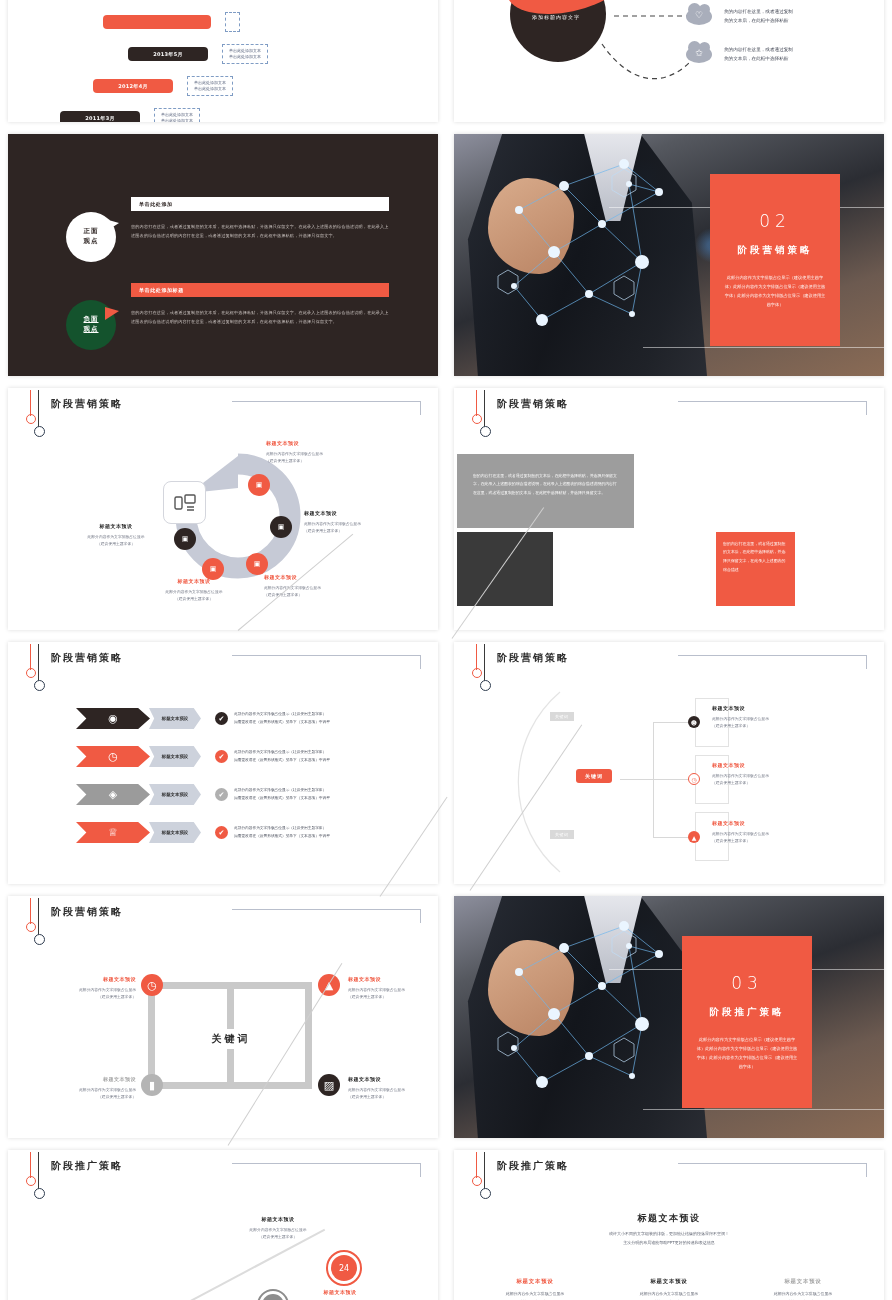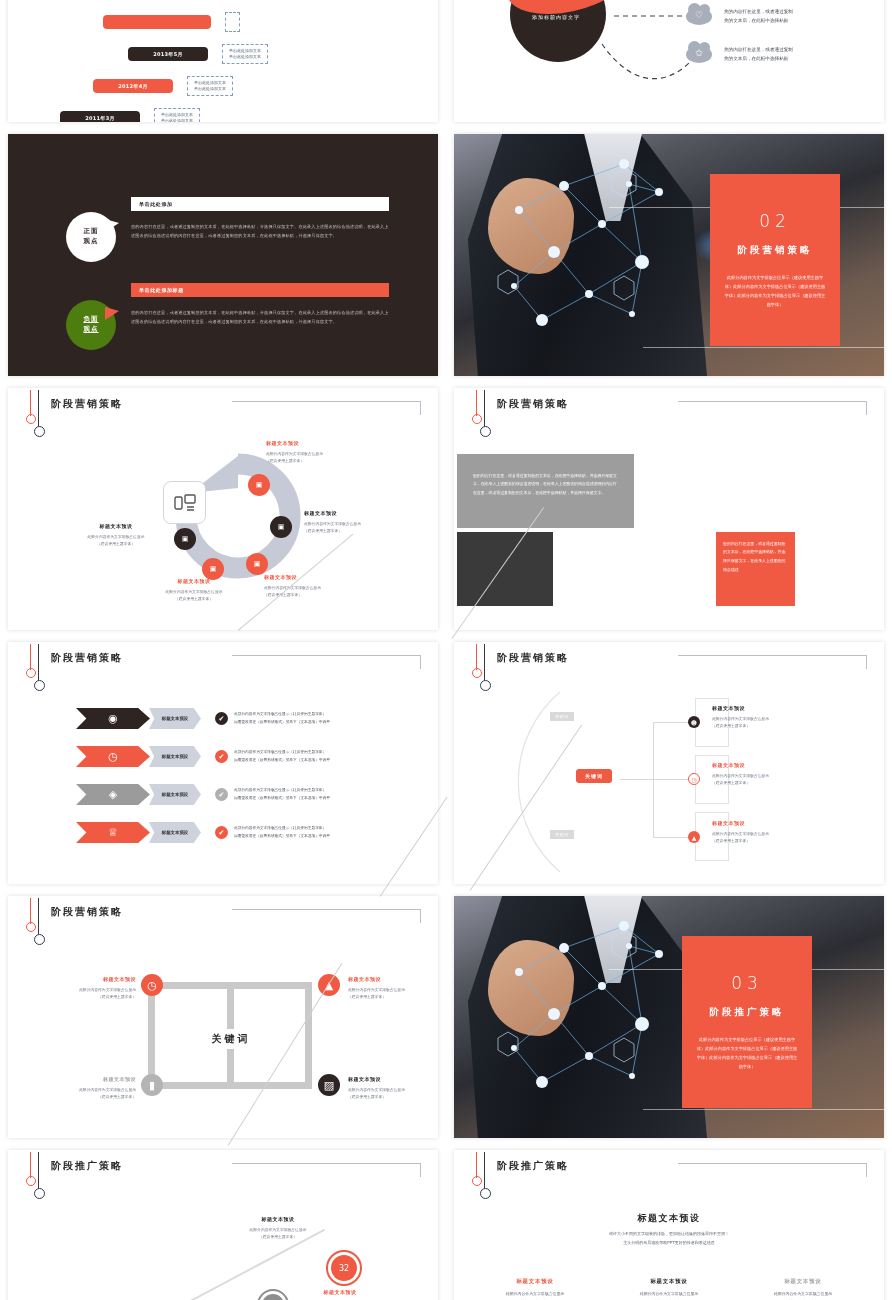--- a/index.html
+++ b/index.html
@@ -82,21 +82,21 @@
   }
   .cl-text { position:absolute; font-size:4.6px; line-height:1.9; color:#3a3f4d; white-space:nowrap; }
 
   
   .bubble {
     position:absolute; border-radius:50%; display:flex; align-items:center;
     justify-content:center; text-align:center; font-size:6.5px; font-weight:bold;
     line-height:1.5; letter-spacing:1px;
   }
   .bubble.white { background:#fff; color:#2E2523; }
-  .bubble.red   { background:#4d7c0f; color:#fff;text-decoration:underline; }
+  .bubble.red   { background:#14532d; color:#fff;text-decoration:underline; }
   .bubble i {
     position:absolute; right:-3px; top:14%;
     border-left:14px solid currentColor; border-top:4px solid transparent;
     border-bottom:9px solid transparent; font-style:normal;
   }
   .bubble.white i { color:#fff; }
   .bubble.red i { color:#F05A43; }
   .bar-white {
     position:absolute; background:#fff; color:#2E2523;
     font-size:5px; font-weight:bold; padding:4px 8px; letter-spacing:.6px;
@@ -633,21 +633,21 @@
       <div class="rule"></div>
     </div>
 
     <div class="dl" style="left:96px; top:196px; width:250px; transform:rotate(-28deg);"></div>
 
     <div class="ringnode gray" style="left:249px; top:139px; width:32px; height:32px;">
       <em>⎅</em>
     </div>
 
     <div class="ringnode red" style="left:318px; top:100px; width:36px; height:36px;">
-      <em style="font-size:8px;">32</em>
+      <em style="font-size:8px;">24</em>
     </div>
     <div class="txtblk" style="left:218px; top:66px; width:104px; text-align:center;">
       <div class="lbl-dark">标题文本预设</div>
       <div class="sub" style="margin-top:4px;white-space:pre-line;">此部分内容作为文字排版占位显示
 （建议使用主题字体）</div>
     </div>
     <div class="txtblk" style="left:280px; top:139px; width:104px; text-align:center;">
       <div class="lbl-red">标题文本预设</div>
       <div class="sub" style="margin-top:4px;white-space:pre-line;">此部分内容作为文字排版占位显示
 （建议使用主题字体）</div>

